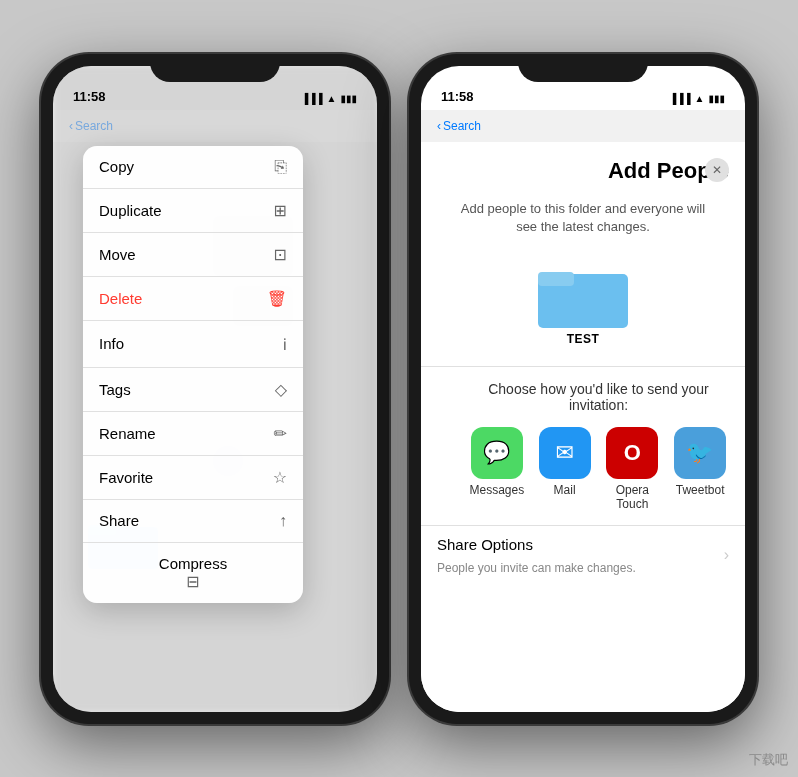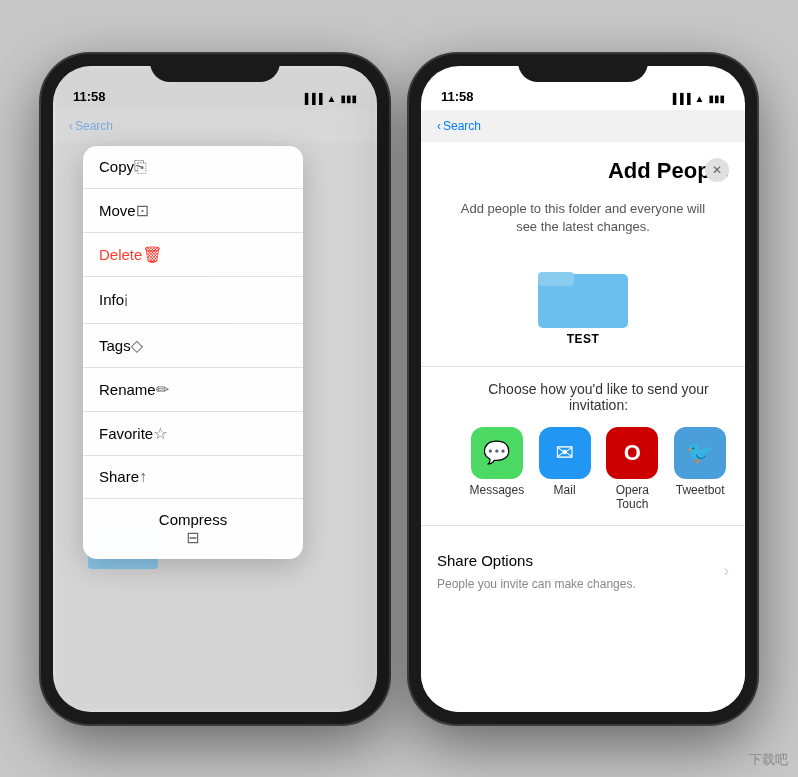--- a/index.html
+++ b/index.html
@@ -113,21 +113,21 @@
       background: rgba(255,255,255,0.97);
       border-radius: 14px;
       box-shadow: 0 8px 30px rgba(0,0,0,0.2);
       overflow: hidden;
       z-index: 200;
     }
 
     .menu-item {
       display: flex;
       align-items: center;
-      justify-content: flex-start;
+      justify-content: space-between;
       padding: 12px 16px;
       border-bottom: 0.5px solid #e0e0e0;
       font-size: 15px;
       color: #000;
     }
 
     .menu-item:last-child {
       border-bottom: none;
       flex-direction: column;
     }
@@ -274,21 +274,21 @@
     .app-label {
       font-size: 12px;
       color: #333;
       text-align: center;
     }
 
     .share-options-row {
       display: flex;
       align-items: center;
       justify-content: space-between;
-      padding: 26px 16px;
+      padding: 10px 16px;
       border-top: 0.5px solid #e0e0e0;
       margin-top: 4px;
     }
 
     .share-options-left {}
 
     .share-options-title {
       font-size: 15px;
       color: #000;
       font-weight: 400;
@@ -367,20 +367,24 @@
       </div>
     </div>
 
     <div class="context-menu">
 
       <div class="menu-item">
         <span>Copy</span>
         <span class="menu-icon">⎘</span>
       </div>
 
+      <div class="menu-item">
+        <span>Duplicate</span>
+        <span class="menu-icon">⊞</span>
+      </div>
 
       <div class="menu-item">
         <span>Move</span>
         <span class="menu-icon">⊡</span>
       </div>
 
       <div class="menu-item delete-item">
         <span>Delete</span>
         <span class="menu-icon">🗑</span>
       </div>

